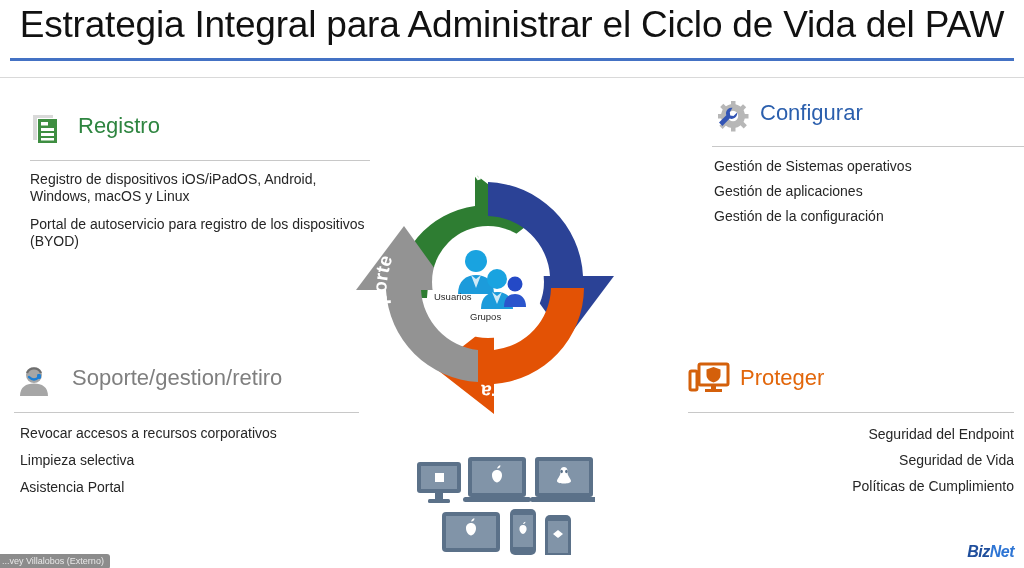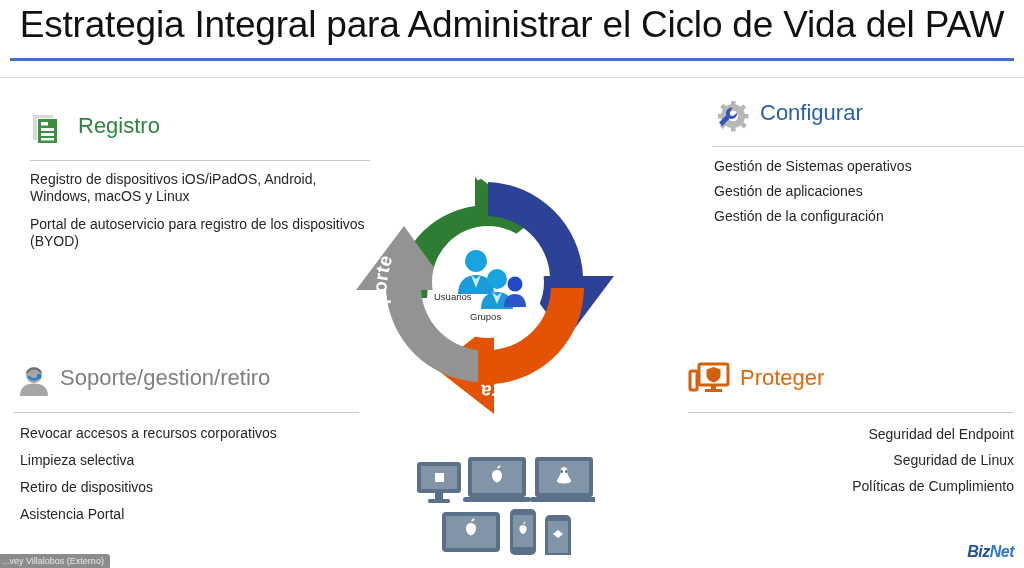--- a/index.html
+++ b/index.html
@@ -40,21 +40,21 @@
   }
   .panel-rule { height: 1px; background: #c8c8c8; margin-top: 6px; }
   .panel-body { padding-top: 10px; }
   .bullet {
     font-size: 14px; color: #262626; line-height: 17px;
     margin-bottom: 11px;
   }
   .bullet.highlight { color: #FF2D16; }
 
   .t-green  { color: #2E8540; }
-  .t-gray   { color: #7F7F7F; }
+  .t-gray   { color: #7F7F7F; margin-left: 12px; }
   .t-blue   { color: #2B5FAD; }
   .t-orange { color: #E2660A; }
 
   #panel-registro   { left: 30px;  top: 112px; width: 340px; }
   #panel-soporte    { left: 14px;  top: 362px; width: 345px; }
   #panel-configurar { left: 712px; top: 98px;  width: 320px; }
   #panel-proteger   { left: 688px; top: 360px; width: 326px; }
 
   #panel-registro .panel-title   { top: 1px; }
   #panel-soporte  .panel-title   { left: 46px; top: 3px; }
@@ -142,21 +142,20 @@
           <path d="M15 15 q5 5 10 0" fill="none" stroke="#1E7FD4" stroke-width="2.4" stroke-linecap="round"></path>
           <rect x="23" y="12" width="4" height="5" rx="1.4" fill="#1E7FD4"></rect>
         </svg>
       </div>
       <div class="panel-title t-gray">Soporte/gestion/retiro</div>
     </div>
     <div class="panel-rule"></div>
     <div class="panel-body">
       <div class="bullet">Revocar accesos a recursos corporativos</div>
       <div class="bullet">Limpieza selectiva</div>
-      <div class="bullet">Retiro de dispositivos</div>
       <div class="bullet">Asistencia Portal</div>
     </div>
   </div>
 
   <div class="panel" id="panel-configurar">
     <div class="panel-head">
       <div class="panel-icon">
         <svg width="40" height="40" viewBox="0 0 40 40">
           <g fill="#B7B7B7">
             <circle cx="21" cy="18" r="12"></circle>
@@ -194,21 +193,21 @@
           <rect x="17" y="29" width="17" height="3" fill="#D4600B"></rect>
           <rect x="2" y="11" width="7" height="19" rx="1.5" fill="none" stroke="#D4600B" stroke-width="3"></rect>
           <path d="M25.5 7 L32.5 9.5 L32.5 15 C32.5 19 29 21.5 25.5 22.5 C22 21.5 18.5 19 18.5 15 L18.5 9.5 Z" fill="#D4600B"></path>
         </svg>
       </div>
       <div class="panel-title t-orange">Proteger</div>
     </div>
     <div class="panel-rule"></div>
     <div class="panel-body">
       <div class="bullet">Seguridad del Endpoint</div>
-      <div class="bullet">Seguridad de Linux</div>
+      <div class="bullet">Seguridad de Vida</div>
       <div class="bullet">Políticas de Cumplimiento</div>
     </div>
   </div>
 
   <div id="cycle">
     <svg width="300" height="270" viewBox="0 0 300 270">
       <defs>
 
         <path id="p-disp" d="M 76 92 A 104 104 0 0 1 152 29"></path>
         <path id="p-apli" d="M 178 34 A 104 104 0 0 1 247 117"></path>

